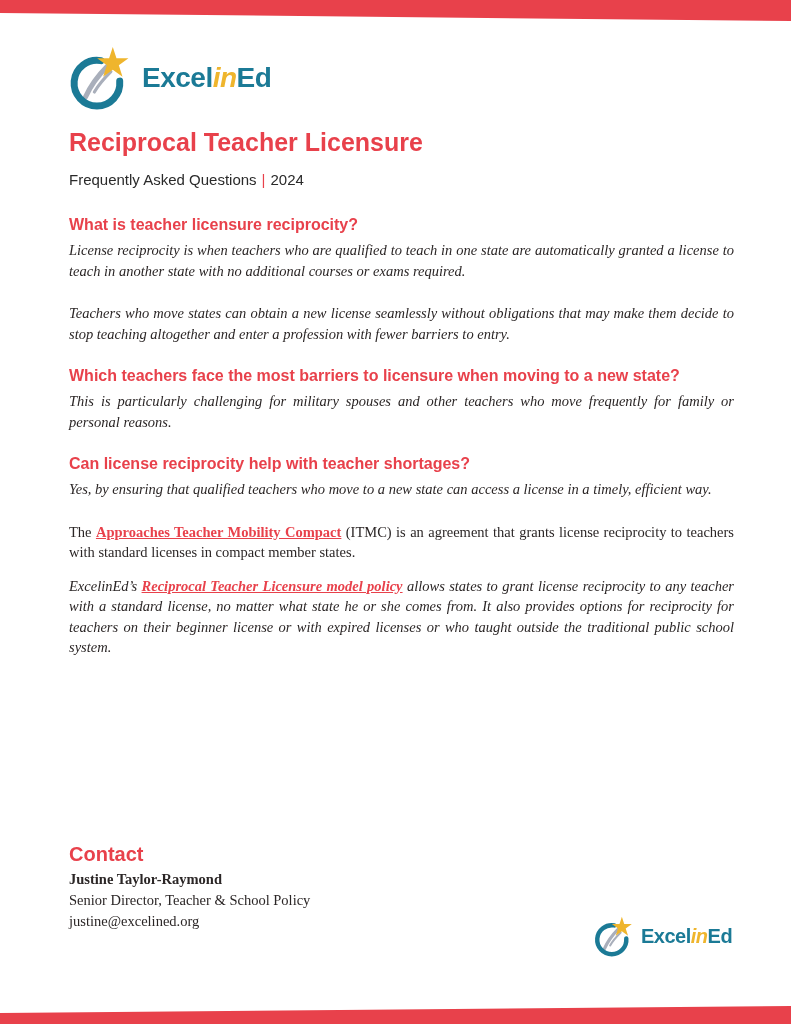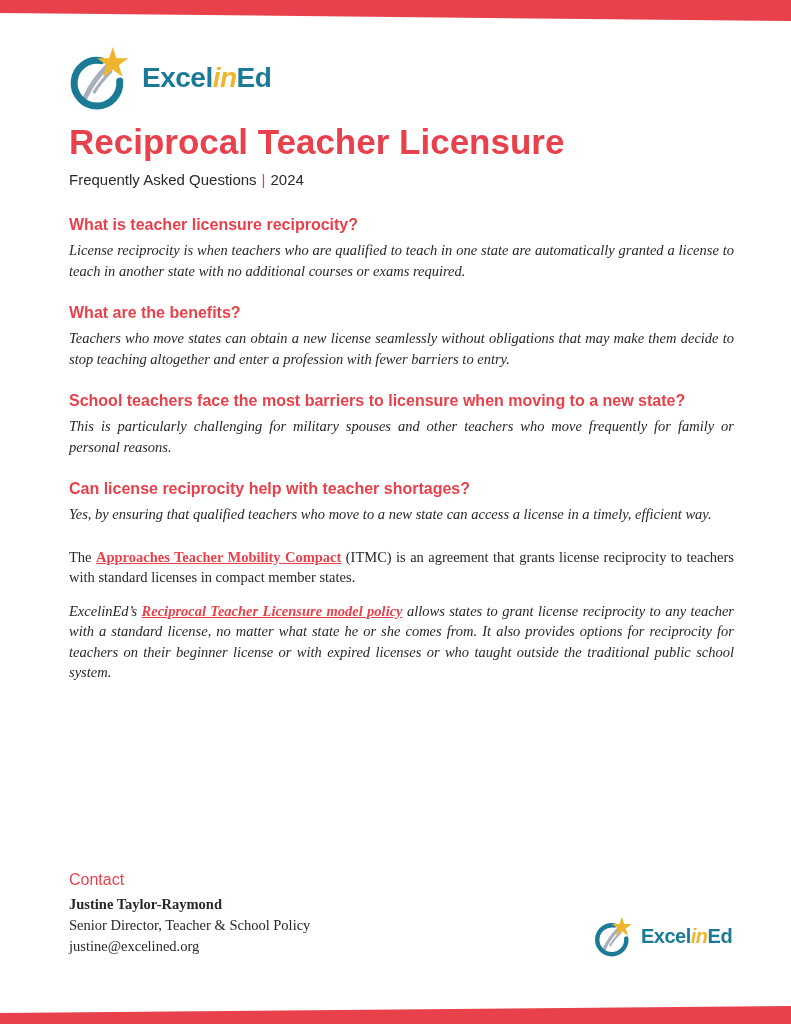--- a/index.html
+++ b/index.html
@@ -26,37 +26,37 @@
   .logo-top .logo-icon{width:66px;height:64px;}
   .logo-top .wordmark{font-size:28px;margin-left:7px;}
   .logo-bottom{position:absolute;left:594px;top:916px;}
   .logo-bottom .logo-icon{width:42px;height:41px;}
   .logo-bottom .wordmark{font-size:20px;margin-left:5px;}
   .wordmark{font-weight:bold;letter-spacing:-0.5px;white-space:nowrap;}
   .wm-teal{color:var(--teal);}
   .wm-gold{color:var(--gold);font-style:italic;}
   
   .title{
-    margin:14px 0 0 0;font-size:35px;line-height:36px;font-weight:bold;color:var(--red);
+    margin:14px 0 0 0;font-size:25px;line-height:36px;font-weight:bold;color:var(--red);
   }
   .subtitle{margin-top:7px;font-size:15px;line-height:26px;color:#2a2a2a;}
   .subtitle .pipe{color:var(--red);padding:0 5px;}
   .section{margin-top:22px;}
   .section h2{
     margin:0 0 5px 0;font-size:16px;line-height:20px;font-weight:bold;color:var(--red);
   }
   .section p{
     margin:0 0 13px 0;font-family:"Liberation Serif",serif;
     font-size:14.5px;line-height:20.5px;color:var(--ink);text-align:justify;
   }
   .section p:last-child{margin-bottom:0;font-style:italic;}
   .doclink{color:var(--red);font-weight:bold;text-decoration:underline;cursor:pointer;}
   
   .contact{margin-top:186px;}
-  .contact h2{margin:0 0 4px 0;font-size:16px;line-height:21px;font-weight:normal;color:var(--red);}
+  .contact h2{margin:0 0 4px 0;font-size:20px;line-height:21px;font-weight:bold;color:var(--red);}
   .contact .c-line{
     font-family:Liberation Serif, serif;font-size:14.5px;line-height:21px;color:var(--ink);
   }
   .contact .c-name{font-weight:bold;}
 </style>
 </head>
 <body>
 
 <div class="page" style="--red: #E8414B; --teal: #1B7A96; --gold: #EFB52D; --ink: #2B2626;">
 
@@ -77,25 +77,24 @@
     <h1 class="title">Reciprocal Teacher Licensure</h1>
 
     <div class="subtitle"><span>Frequently Asked Questions</span><span class="pipe">|</span><span>2024</span></div>
 
     <div id="sections">
         <div class="section">
           <h2>What is teacher licensure reciprocity?</h2>
           <p><span>License reciprocity is when teachers who are qualified to teach in one state are automatically granted a license to teach in another state with no additional courses or exams required.</span></p>
         </div>
         <div class="section">
-          <h2>What are the benefits?</h2>
           <p><span>Teachers who move states can obtain a new license seamlessly without obligations that may make them decide to stop teaching altogether and enter a profession with fewer barriers to entry.</span></p>
         </div>
         <div class="section">
-          <h2>School teachers face the most barriers to licensure when moving to a new state?</h2>
+          <h2>Which teachers face the most barriers to licensure when moving to a new state?</h2>
           <p><span>This is particularly challenging for military spouses and other teachers who move frequently for family or personal reasons.</span></p>
         </div>
         <div class="section">
           <h2>Can license reciprocity help with teacher shortages?</h2>
           <p><span>Yes, by ensuring that qualified teachers who move to a new state can access a license in a timely, efficient way.</span></p>
         </div>
         <div class="section">
           <p><span>The </span><a class="doclink">Approaches Teacher Mobility Compact</a><span> (ITMC) is an agreement that grants license reciprocity to teachers with standard licenses in compact member states.</span></p>
           <p><span>ExcelinEd’s </span><a class="doclink">Reciprocal Teacher Licensure model policy</a><span> allows states to grant license reciprocity to any teacher with a standard license, no matter what state he or she comes from. It also provides options for reciprocity for teachers on their beginner license or with expired licenses or who taught outside the traditional public school system.</span></p>
         </div>

